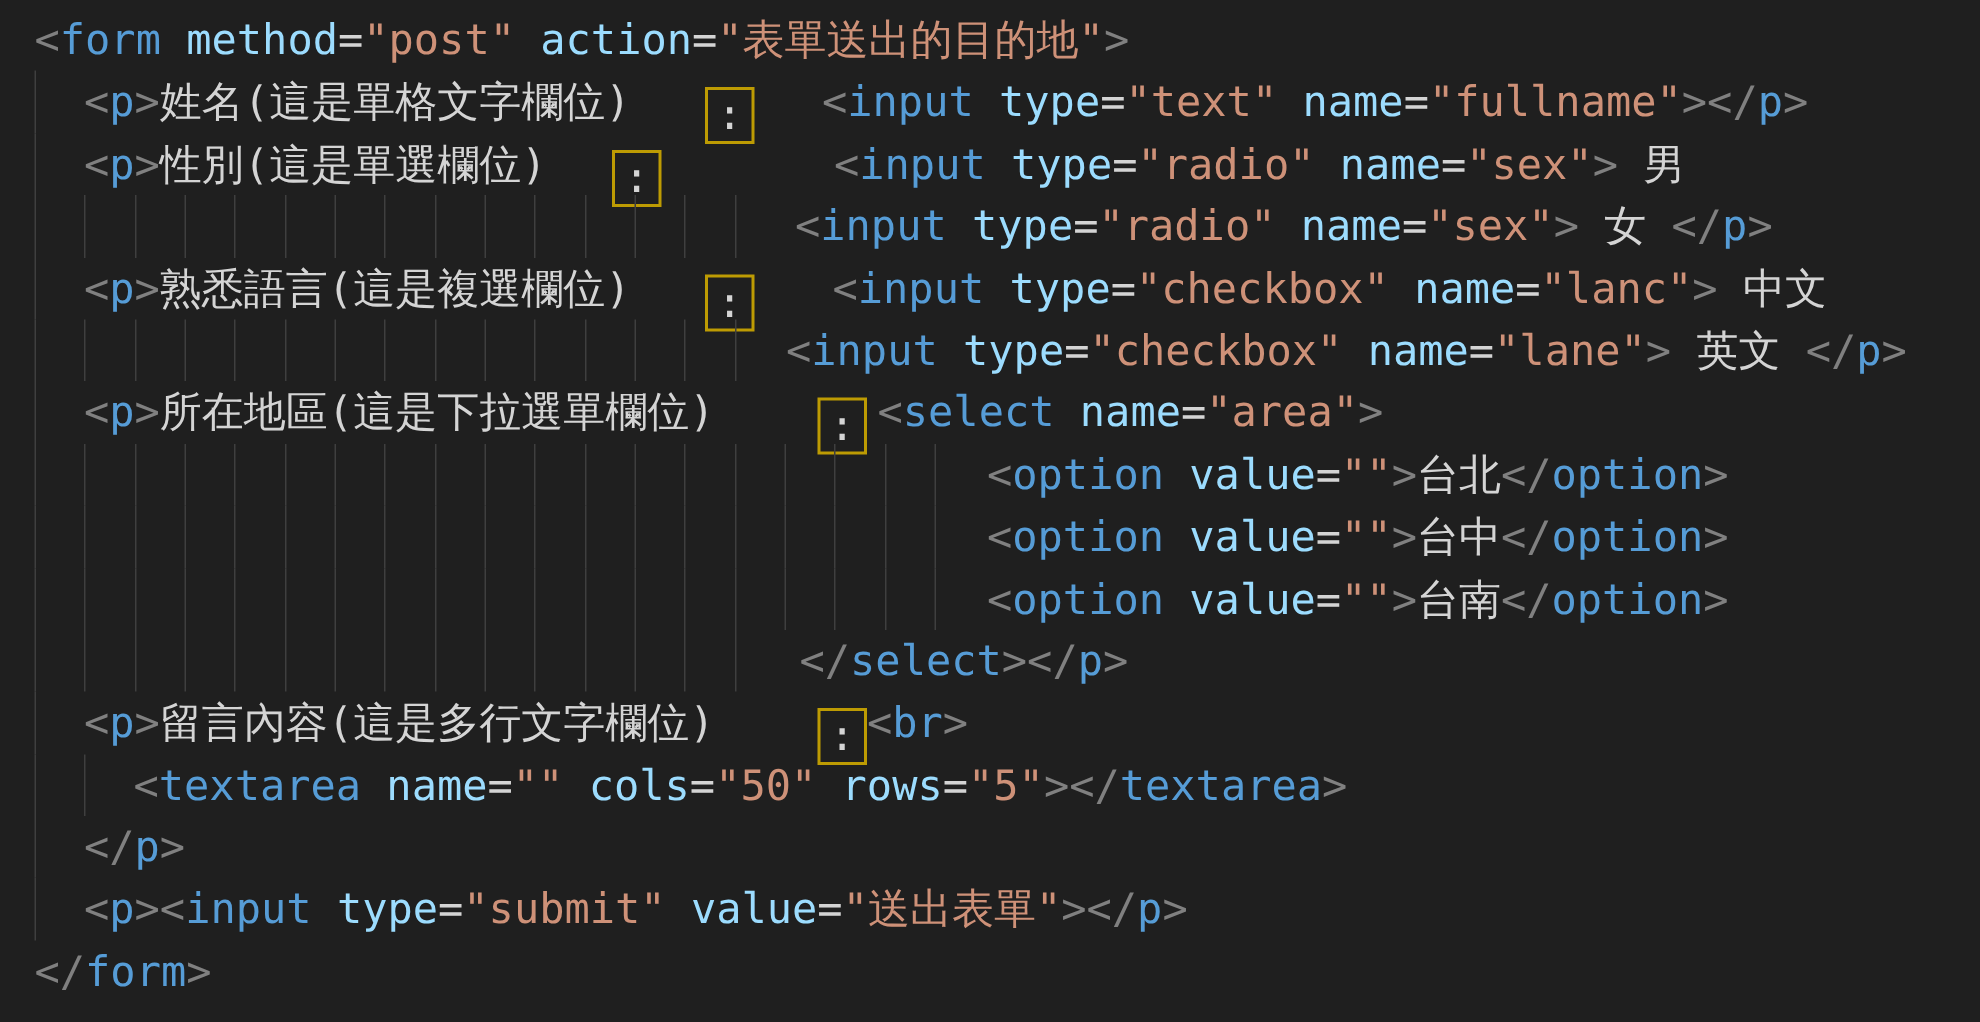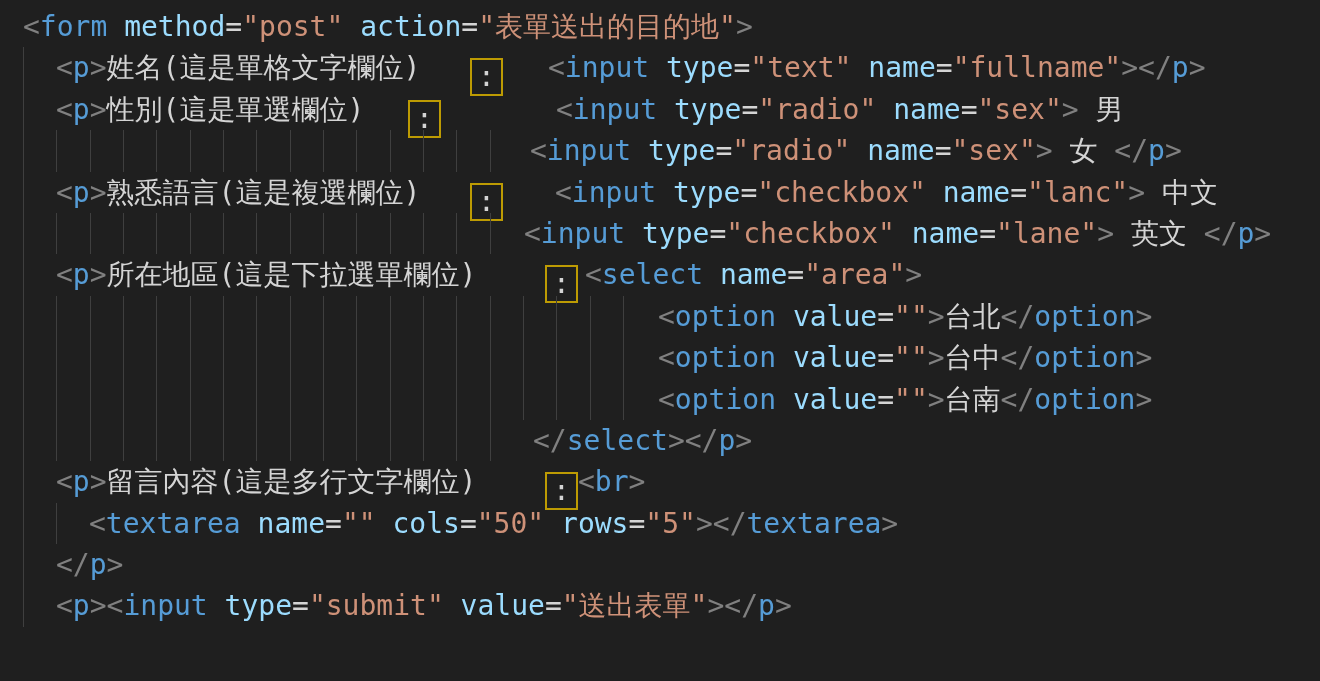--- a/index.html
+++ b/index.html
@@ -45,13 +45,14 @@
     <div class="code-line"><span class="guide" style="left: 23px;"></span><span class="guide" style="left: 56.33px;"></span><span class="guide" style="left: 89.66px;"></span><span class="guide" style="left: 122.99px;"></span><span class="guide" style="left: 156.32px;"></span><span class="guide" style="left: 189.65px;"></span><span class="guide" style="left: 222.98px;"></span><span class="guide" style="left: 256.31px;"></span><span class="guide" style="left: 289.64px;"></span><span class="guide" style="left: 322.97px;"></span><span class="guide" style="left: 356.3px;"></span><span class="guide" style="left: 389.63px;"></span><span class="guide" style="left: 422.96px;"></span><span class="guide" style="left: 456.29px;"></span><span class="guide" style="left: 489.62px;"></span><span class="chunk" style="left: 524px;"><span class="tk-p">&lt;</span><span class="tk-tag">input</span><span class="tk-txt"> </span><span class="tk-attr">type</span><span class="tk-eq">=</span><span class="tk-str">"checkbox"</span><span class="tk-txt"> </span><span class="tk-attr">name</span><span class="tk-eq">=</span><span class="tk-str">"lane"</span><span class="tk-p">&gt;</span><span class="tk-txt"> 英文 </span><span class="tk-p">&lt;/</span><span class="tk-tag">p</span><span class="tk-p">&gt;</span></span></div>
     <div class="code-line"><span class="guide" style="left: 23px;"></span><span class="chunk" style="left: 56px;"><span class="tk-p">&lt;</span><span class="tk-tag">p</span><span class="tk-p">&gt;</span><span class="tk-txt">所在地區(這是下拉選單欄位)</span></span><span class="chunk" style="left: 545px;"><span class="ucbox">:</span></span><span class="chunk" style="left: 585px;"><span class="tk-p">&lt;</span><span class="tk-tag">select</span><span class="tk-txt"> </span><span class="tk-attr">name</span><span class="tk-eq">=</span><span class="tk-str">"area"</span><span class="tk-p">&gt;</span></span></div>
     <div class="code-line"><span class="guide" style="left: 23px;"></span><span class="guide" style="left: 56.33px;"></span><span class="guide" style="left: 89.66px;"></span><span class="guide" style="left: 122.99px;"></span><span class="guide" style="left: 156.32px;"></span><span class="guide" style="left: 189.65px;"></span><span class="guide" style="left: 222.98px;"></span><span class="guide" style="left: 256.31px;"></span><span class="guide" style="left: 289.64px;"></span><span class="guide" style="left: 322.97px;"></span><span class="guide" style="left: 356.3px;"></span><span class="guide" style="left: 389.63px;"></span><span class="guide" style="left: 422.96px;"></span><span class="guide" style="left: 456.29px;"></span><span class="guide" style="left: 489.62px;"></span><span class="guide" style="left: 522.95px;"></span><span class="guide" style="left: 556.28px;"></span><span class="guide" style="left: 589.61px;"></span><span class="guide" style="left: 622.94px;"></span><span class="chunk" style="left: 658px;"><span class="tk-p">&lt;</span><span class="tk-tag">option</span><span class="tk-txt"> </span><span class="tk-attr">value</span><span class="tk-eq">=</span><span class="tk-str">""</span><span class="tk-p">&gt;</span><span class="tk-txt">台北</span><span class="tk-p">&lt;/</span><span class="tk-tag">option</span><span class="tk-p">&gt;</span></span></div>
     <div class="code-line"><span class="guide" style="left: 23px;"></span><span class="guide" style="left: 56.33px;"></span><span class="guide" style="left: 89.66px;"></span><span class="guide" style="left: 122.99px;"></span><span class="guide" style="left: 156.32px;"></span><span class="guide" style="left: 189.65px;"></span><span class="guide" style="left: 222.98px;"></span><span class="guide" style="left: 256.31px;"></span><span class="guide" style="left: 289.64px;"></span><span class="guide" style="left: 322.97px;"></span><span class="guide" style="left: 356.3px;"></span><span class="guide" style="left: 389.63px;"></span><span class="guide" style="left: 422.96px;"></span><span class="guide" style="left: 456.29px;"></span><span class="guide" style="left: 489.62px;"></span><span class="guide" style="left: 522.95px;"></span><span class="guide" style="left: 556.28px;"></span><span class="guide" style="left: 589.61px;"></span><span class="guide" style="left: 622.94px;"></span><span class="chunk" style="left: 658px;"><span class="tk-p">&lt;</span><span class="tk-tag">option</span><span class="tk-txt"> </span><span class="tk-attr">value</span><span class="tk-eq">=</span><span class="tk-str">""</span><span class="tk-p">&gt;</span><span class="tk-txt">台中</span><span class="tk-p">&lt;/</span><span class="tk-tag">option</span><span class="tk-p">&gt;</span></span></div>
     <div class="code-line"><span class="guide" style="left: 23px;"></span><span class="guide" style="left: 56.33px;"></span><span class="guide" style="left: 89.66px;"></span><span class="guide" style="left: 122.99px;"></span><span class="guide" style="left: 156.32px;"></span><span class="guide" style="left: 189.65px;"></span><span class="guide" style="left: 222.98px;"></span><span class="guide" style="left: 256.31px;"></span><span class="guide" style="left: 289.64px;"></span><span class="guide" style="left: 322.97px;"></span><span class="guide" style="left: 356.3px;"></span><span class="guide" style="left: 389.63px;"></span><span class="guide" style="left: 422.96px;"></span><span class="guide" style="left: 456.29px;"></span><span class="guide" style="left: 489.62px;"></span><span class="guide" style="left: 522.95px;"></span><span class="guide" style="left: 556.28px;"></span><span class="guide" style="left: 589.61px;"></span><span class="guide" style="left: 622.94px;"></span><span class="chunk" style="left: 658px;"><span class="tk-p">&lt;</span><span class="tk-tag">option</span><span class="tk-txt"> </span><span class="tk-attr">value</span><span class="tk-eq">=</span><span class="tk-str">""</span><span class="tk-p">&gt;</span><span class="tk-txt">台南</span><span class="tk-p">&lt;/</span><span class="tk-tag">option</span><span class="tk-p">&gt;</span></span></div>
     <div class="code-line"><span class="guide" style="left: 23px;"></span><span class="guide" style="left: 56.33px;"></span><span class="guide" style="left: 89.66px;"></span><span class="guide" style="left: 122.99px;"></span><span class="guide" style="left: 156.32px;"></span><span class="guide" style="left: 189.65px;"></span><span class="guide" style="left: 222.98px;"></span><span class="guide" style="left: 256.31px;"></span><span class="guide" style="left: 289.64px;"></span><span class="guide" style="left: 322.97px;"></span><span class="guide" style="left: 356.3px;"></span><span class="guide" style="left: 389.63px;"></span><span class="guide" style="left: 422.96px;"></span><span class="guide" style="left: 456.29px;"></span><span class="guide" style="left: 489.62px;"></span><span class="chunk" style="left: 533px;"><span class="tk-p">&lt;/</span><span class="tk-tag">select</span><span class="tk-p">&gt;&lt;/</span><span class="tk-tag">p</span><span class="tk-p">&gt;</span></span></div>
     <div class="code-line"><span class="guide" style="left: 23px;"></span><span class="chunk" style="left: 56px;"><span class="tk-p">&lt;</span><span class="tk-tag">p</span><span class="tk-p">&gt;</span><span class="tk-txt">留言內容(這是多行文字欄位)</span></span><span class="chunk" style="left: 545px;"><span class="ucbox">:</span><span class="tk-p">&lt;</span><span class="tk-tag">br</span><span class="tk-p">&gt;</span></span></div>
     <div class="code-line"><span class="guide" style="left: 23px;"></span><span class="guide" style="left: 56.33px;"></span><span class="chunk" style="left: 89px;"><span class="tk-p">&lt;</span><span class="tk-tag">textarea</span><span class="tk-txt"> </span><span class="tk-attr">name</span><span class="tk-eq">=</span><span class="tk-str">""</span><span class="tk-txt"> </span><span class="tk-attr">cols</span><span class="tk-eq">=</span><span class="tk-str">"50"</span><span class="tk-txt"> </span><span class="tk-attr">rows</span><span class="tk-eq">=</span><span class="tk-str">"5"</span><span class="tk-p">&gt;&lt;/</span><span class="tk-tag">textarea</span><span class="tk-p">&gt;</span></span></div>
     <div class="code-line"><span class="guide" style="left: 23px;"></span><span class="chunk" style="left: 56px;"><span class="tk-p">&lt;/</span><span class="tk-tag">p</span><span class="tk-p">&gt;</span></span></div>
     <div class="code-line"><span class="guide" style="left: 23px;"></span><span class="chunk" style="left: 56px;"><span class="tk-p">&lt;</span><span class="tk-tag">p</span><span class="tk-p">&gt;&lt;</span><span class="tk-tag">input</span><span class="tk-txt"> </span><span class="tk-attr">type</span><span class="tk-eq">=</span><span class="tk-str">"submit"</span><span class="tk-txt"> </span><span class="tk-attr">value</span><span class="tk-eq">=</span><span class="tk-str">"送出表單"</span><span class="tk-p">&gt;&lt;/</span><span class="tk-tag">p</span><span class="tk-p">&gt;</span></span></div>
+    <div class="code-line"><span class="chunk" style="left: 23px;"><span class="tk-p">&lt;/</span><span class="tk-tag">form</span><span class="tk-p">&gt;</span></span></div>
   </div>
 
 </body></html>

